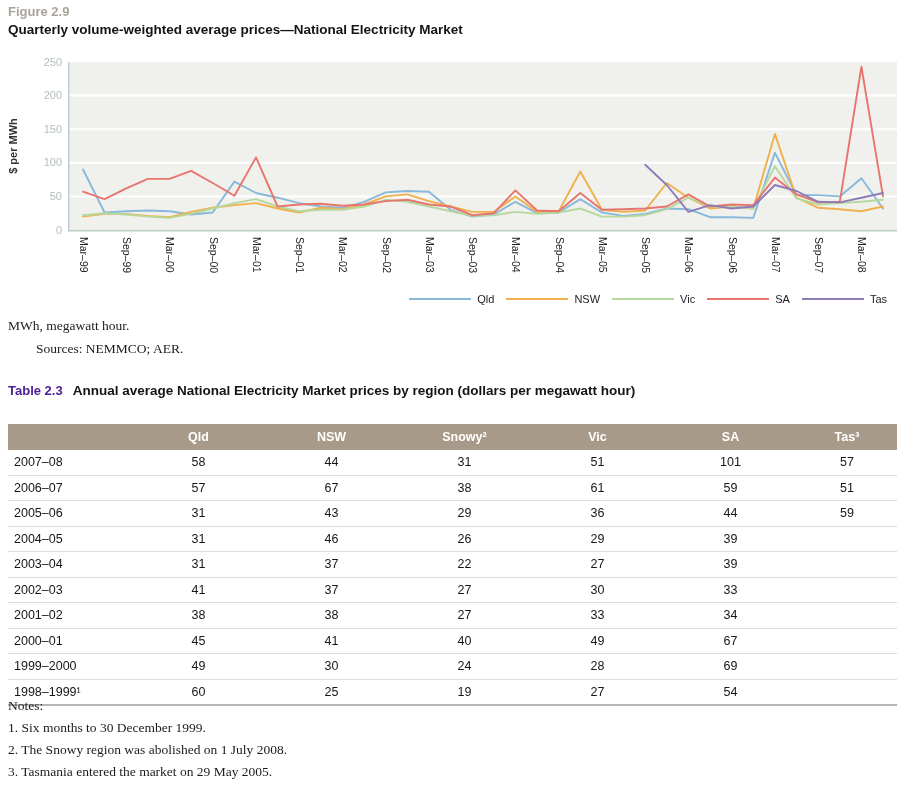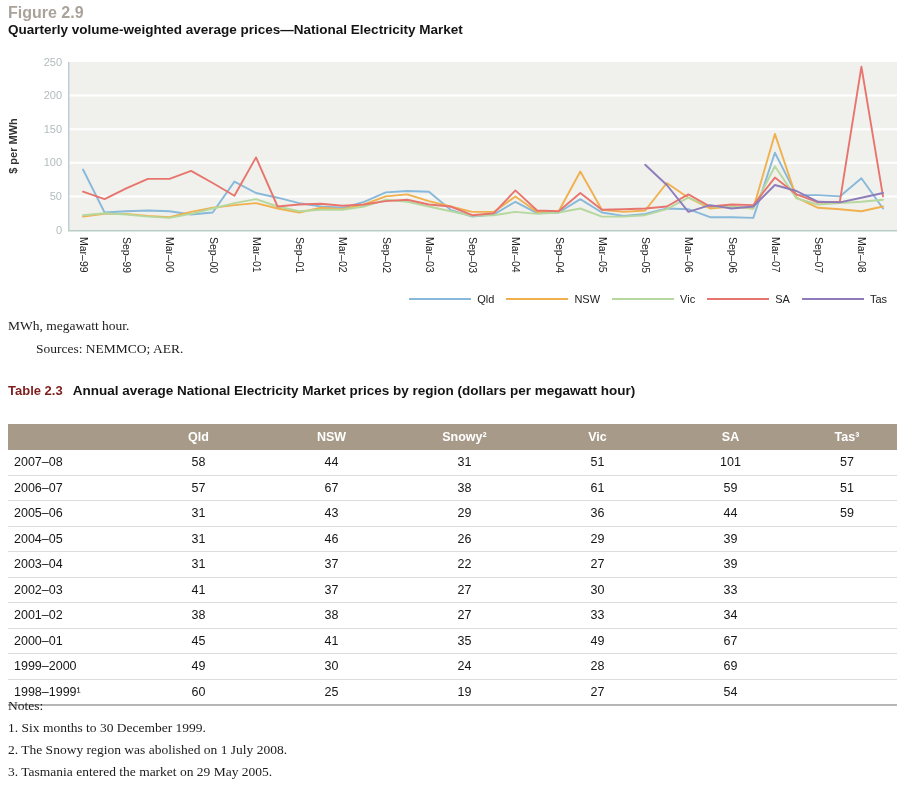--- a/index.html
+++ b/index.html
@@ -1,31 +1,31 @@
 <!DOCTYPE html>
 <html><head>
 <meta charset="utf-8">
 <style>
   html,body{margin:0;padding:0;}
   body{
     width:905px;height:785px;overflow:hidden;position:relative;background:#ffffff;
     font-family:"Liberation Sans",sans-serif;
   }
-  .fig-label{position:absolute;left:8px;top:4px;font-size:16px;font-weight:bold;color:#a9a39a;}
+  .fig-label{position:absolute;left:8px;top:4px;font-size:13px;font-weight:bold;color:#a9a39a;}
   .fig-title{position:absolute;left:8px;top:22px;font-size:13.5px;font-weight:bold;color:#141414;}
   #chart-svg{position:absolute;left:0;top:48px;}
   .legend{position:absolute;top:293px;left:0;width:887px;display:flex;justify-content:flex-end;align-items:center;gap:12px;}
   .legend-item{display:flex;align-items:center;gap:6px;}
   .legend-swatch{display:inline-block;width:62px;height:2px;}
   .legend-label{font-size:11px;color:#222;}
   .serif{font-family:"Liberation Serif",serif;font-size:13.5px;color:#1c1c1c;}
   .note-mwh{position:absolute;left:8px;top:318px;}
   .note-sources{position:absolute;left:8px;top:341px;margin-left:28px;}
   .table-heading{position:absolute;left:8px;top:383px;font-size:13.5px;font-weight:bold;color:#141414;}
-  .table-label{color:#7f1d1d;margin-right:10px;font-size:13px;}
+  .table-label{color:#4c1d95;margin-right:10px;font-size:13px;}
   table#data-table{position:absolute;left:8px;top:424px;width:889px;border-collapse:collapse;table-layout:fixed;font-size:12.5px;color:#161616;}
   #data-table thead th{background:#a89a89;color:#ffffff;font-weight:bold;height:26px;text-align:center;font-size:12.5px;padding:0;}
   #data-table thead th:first-child{text-align:left;padding-left:8px;}
   #data-table tbody td{height:24.5px;border-bottom:1px solid #dcdcdc;text-align:center;padding:0;}
   #data-table tbody td:first-child{text-align:left;padding-left:6px;}
   #data-table tbody tr:last-child td{border-bottom:2px solid #b6b6b6;}
   .notes{position:absolute;left:8px;top:698px;}
   .notes p{margin:0 0 7px 0;line-height:15px;}
   .footer-source{position:absolute;left:8px;top:781px;}
 </style>
@@ -188,21 +188,21 @@
         <td>38</td>
         <td>27</td>
         <td>33</td>
         <td>34</td>
         <td></td>
       </tr>
       <tr>
         <td>2000–01</td>
         <td>45</td>
         <td>41</td>
-        <td>35</td>
+        <td>40</td>
         <td>49</td>
         <td>67</td>
         <td></td>
       </tr>
       <tr>
         <td>1999–2000</td>
         <td>49</td>
         <td>30</td>
         <td>24</td>
         <td>28</td>

